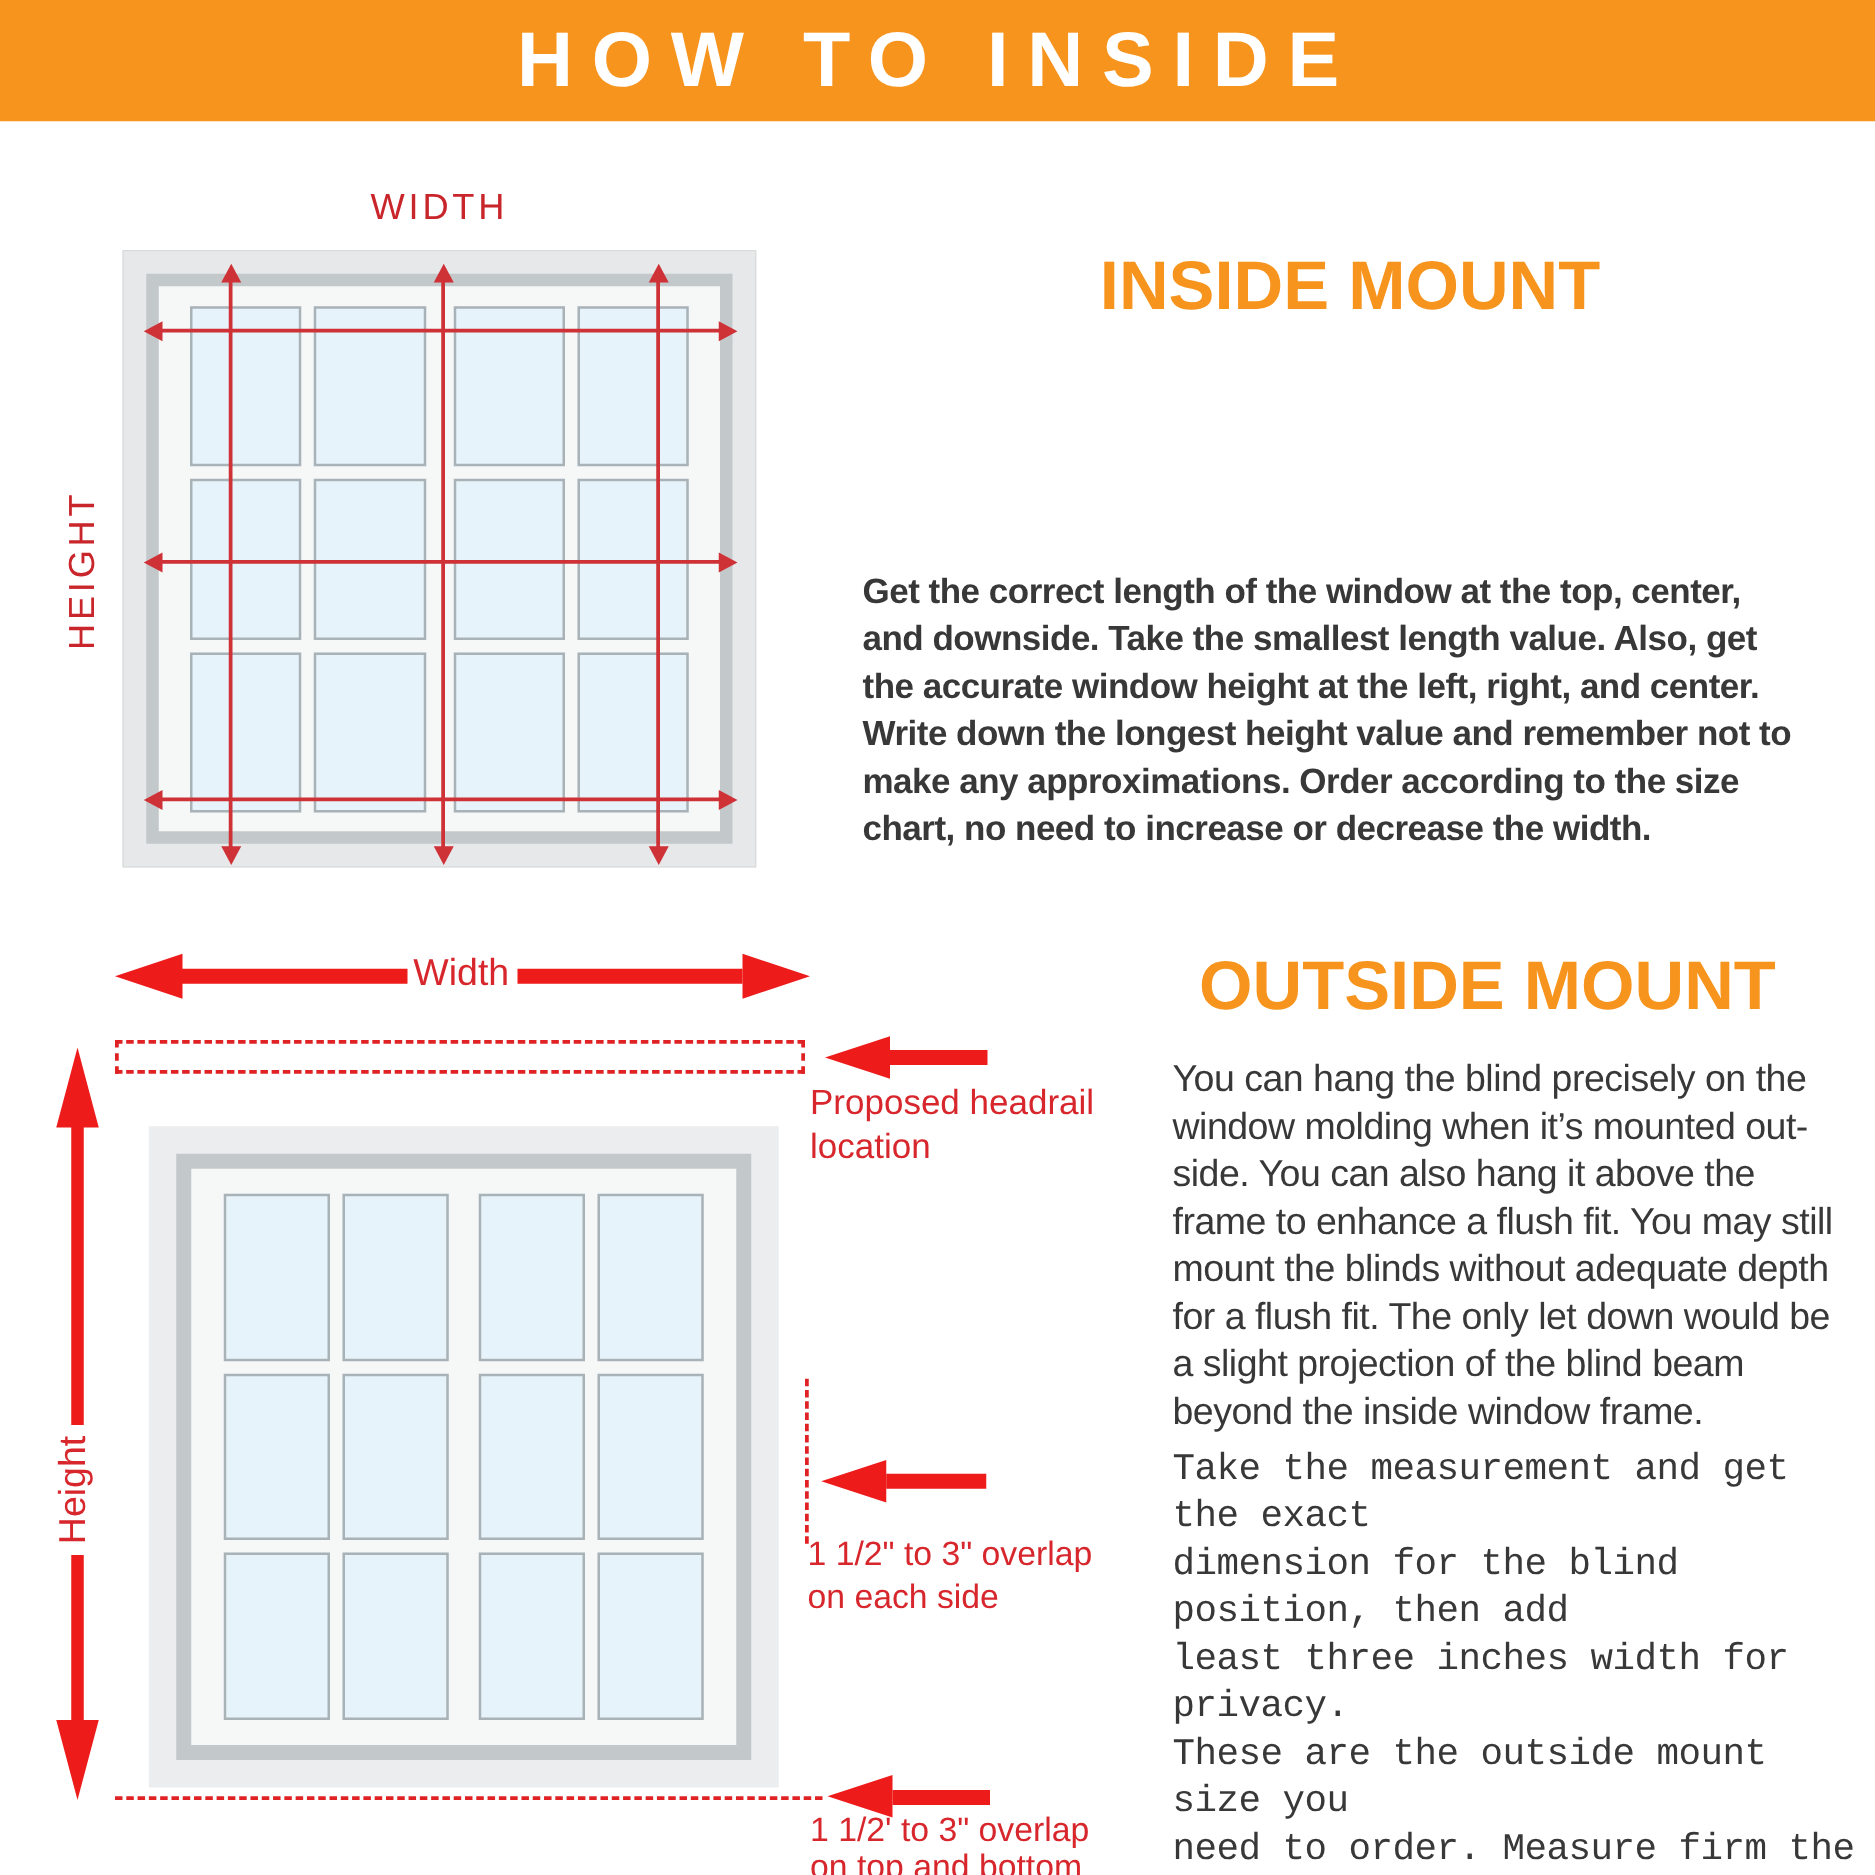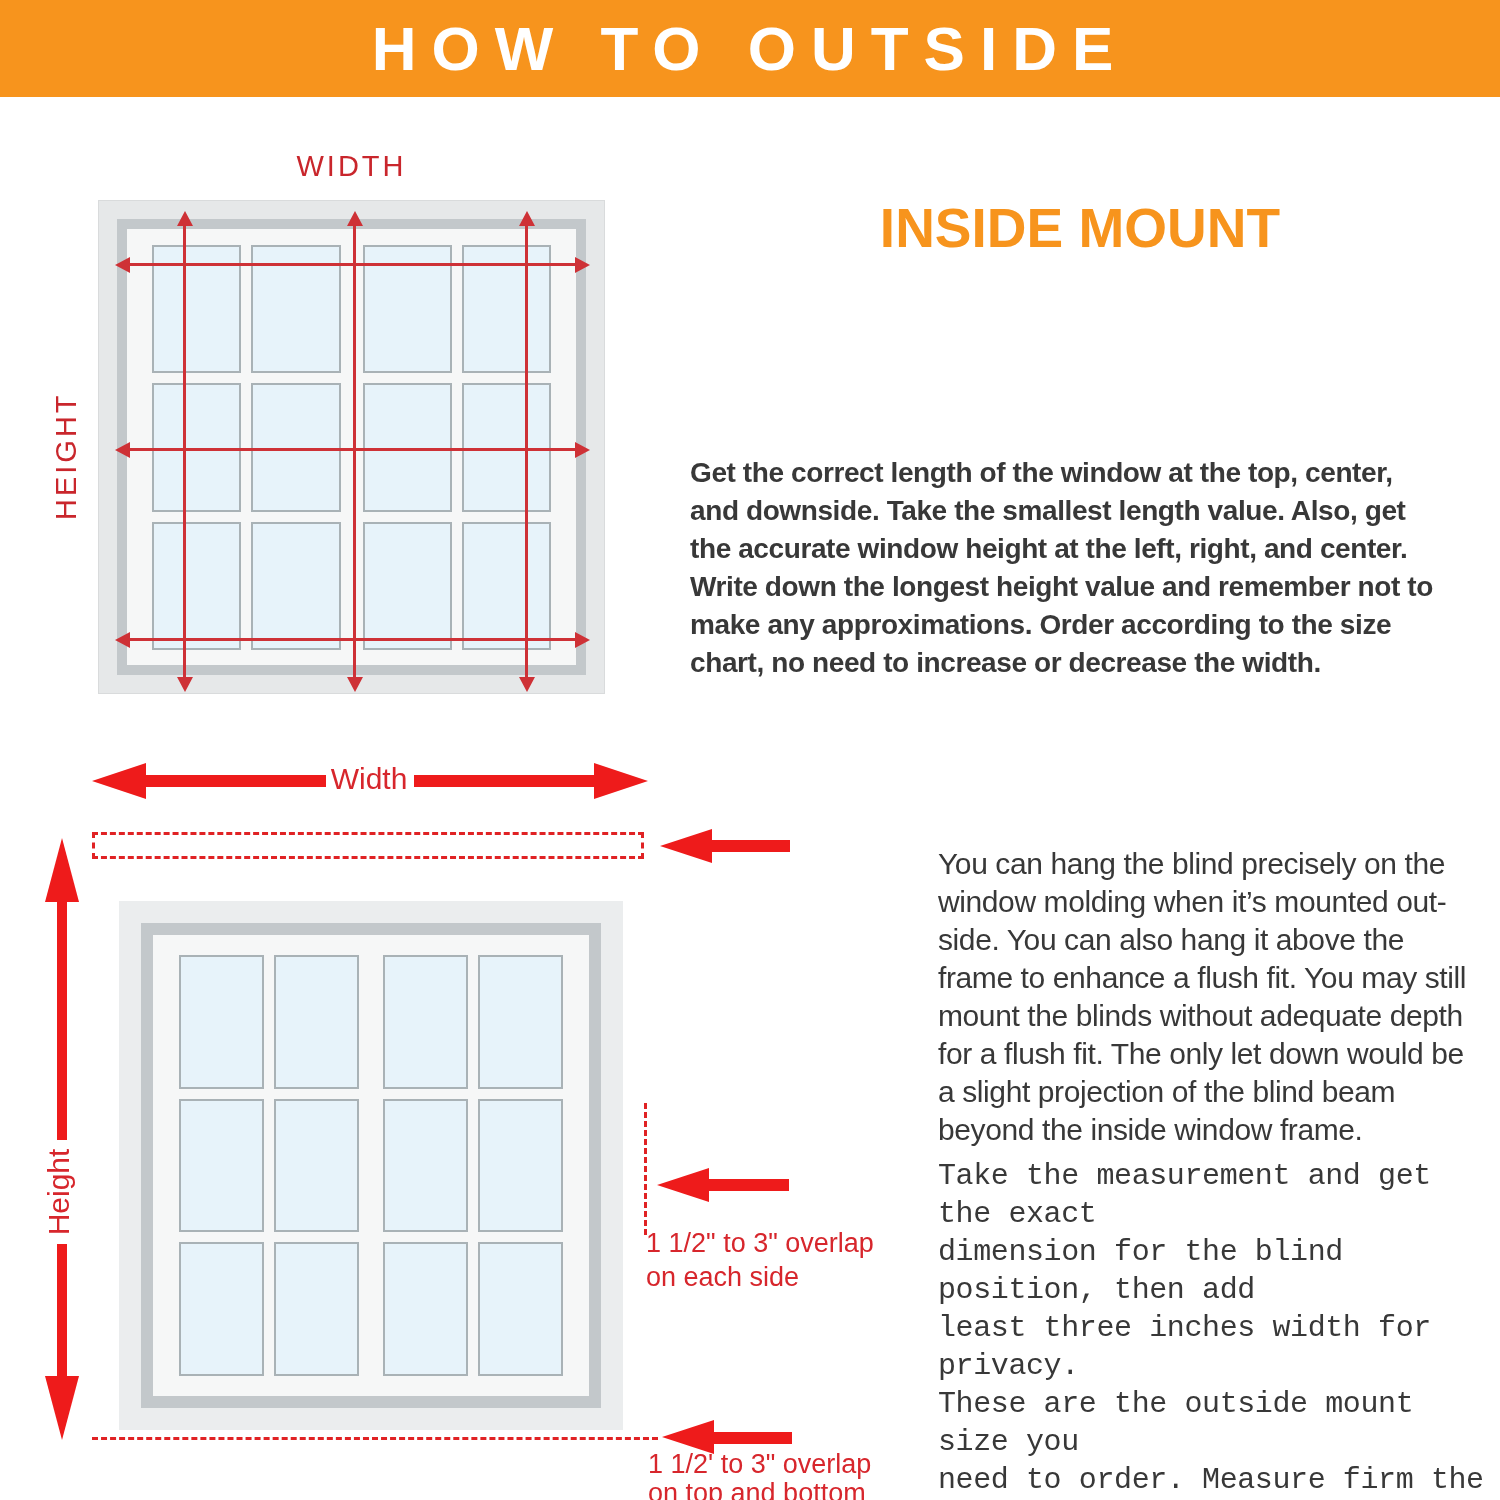--- a/index.html
+++ b/index.html
@@ -101,21 +101,21 @@
   .p-in2  { top:454px;font-weight:bold; }
   .p-out1 { top:845px; }
   .p-out2 { top:1157px;font-family:Liberation Mono, monospace; }
 </style>
 </head>
 <body>
 
 <div class="canvas">
 
   <header class="banner">
-    <div class="banner-title">HOW TO OUTSIDE</div>
+    <div class="banner-title">HOW TO INSIDE</div>
   </header>
 
   <div class="label-width-top red-upper">WIDTH</div>
   <div class="label-height-top red-upper">HEIGHT</div>
 
   <div class="window win1">
     <div class="bevel">
       <div class="frame">
         <div class="sash">
           <div class="pane"></div>
@@ -146,20 +146,22 @@
 
   <div class="head left" style="left:92px;  top:763px;"></div>
   <div class="shaft" style="left:144px; top:775px; width:182px; height:12px;"></div>
   <div class="wa-label">Width</div>
   <div class="shaft" style="left:414px; top:775px; width:180px; height:12px;"></div>
   <div class="head right" style="left:594px; top:763px;"></div>
 
   <div class="dashed-rect"></div>
   <div class="head left" style="left:660px; top:829px; border-top-width:17px; border-bottom-width:17px; border-right-width:52px;"></div>
   <div class="shaft" style="left:712px; top:840px; width:78px; height:12px;"></div>
+  <div class="red-note note-headrail">Proposed headrail
+location</div>
 
   <div class="window win2">
     <div class="bevel">
       <div class="frame">
         <div class="sash">
           <div class="pane"></div>
           <div class="pane"></div>
           <div class="pane"></div>
           <div class="pane"></div>
           <div class="pane"></div>
@@ -196,20 +198,21 @@
 on top and bottom</div>
 
   <h2 class="mount-heading h-inside">INSIDE MOUNT</h2>
   <p class="para para-in p-in2">Get the correct length of the window at the top, center,
 and downside. Take the smallest length value. Also, get
 the accurate window height at the left, right, and center.
 Write down the longest height value and remember not to
 make any approximations. Order according to the size
 chart, no need to increase or decrease the width.</p>
 
+  <h2 class="mount-heading h-outside">OUTSIDE MOUNT</h2>
   <p class="para para-out p-out1">You can hang the blind precisely on the
 window molding when it’s mounted out-
 side. You can also hang it above the
 frame to enhance a flush fit. You may still
 mount the blinds without adequate depth
 for a flush fit. The only let down would be
 a slight projection of the blind beam
 beyond the inside window frame.</p>
   <p class="para para-out p-out2">Take the measurement and get the exact
 dimension for the blind position, then add

